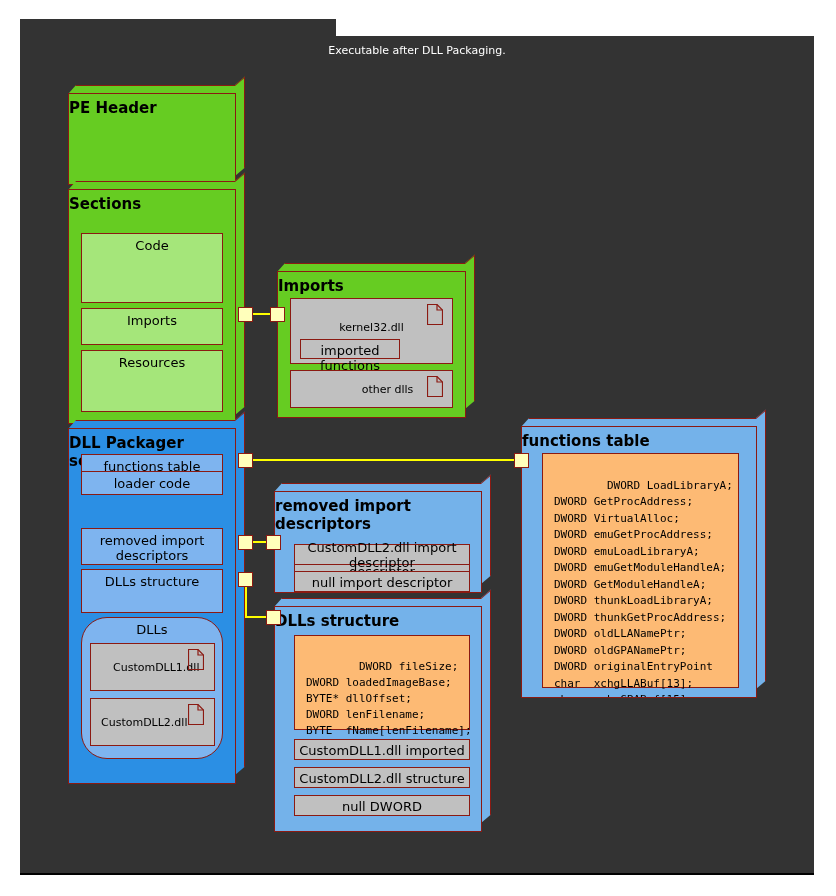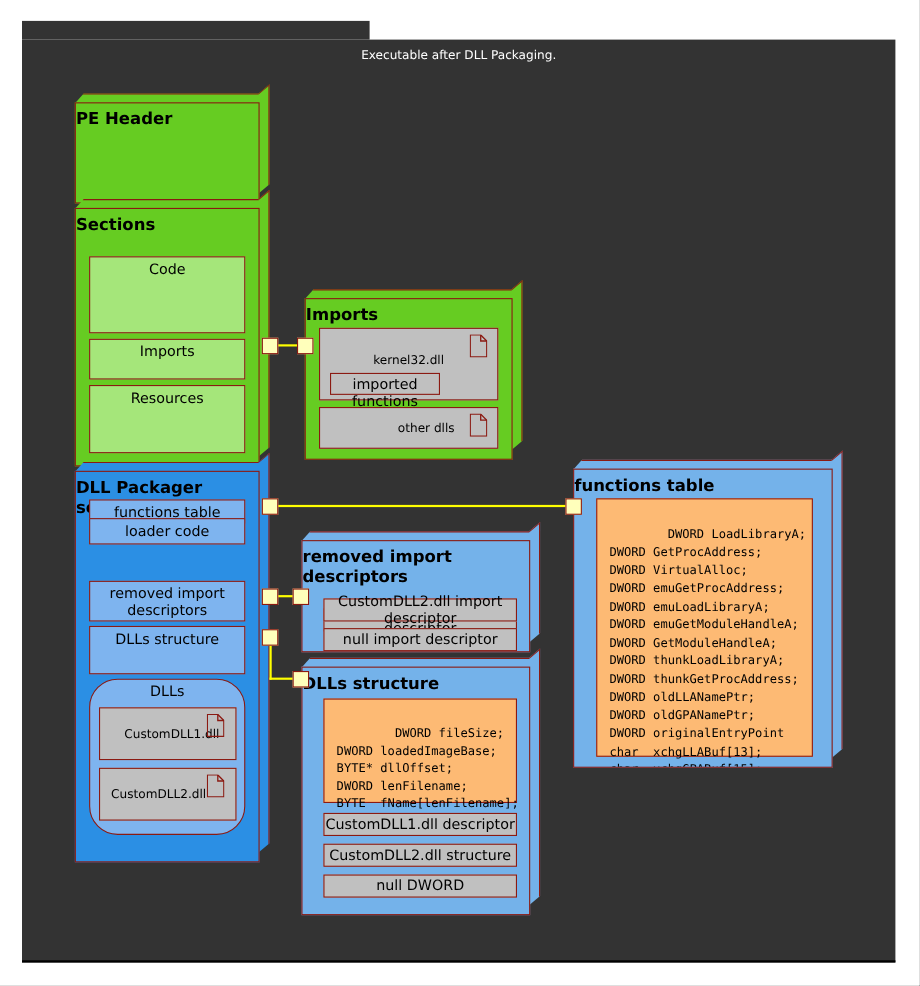--- a/index.html
+++ b/index.html
@@ -293,21 +293,21 @@
 
       <div class="code" style="left:19px; top:28px; width:176px; height:95px;">
         <span>DWORD fileSize;
 DWORD loadedImageBase;
 BYTE* dllOffset;
 DWORD lenFilename;
 BYTE  fName[lenFilename];</span>
       </div>
 
       <div class="rect gray mid" style="left:19px; top:132px; width:176px; height:21px;">
-        <div class="lbl">CustomDLL1.dll descriptor</div>
+        <div class="lbl">CustomDLL1.dll imported</div>
       </div>
       <div class="rect gray mid" style="left:19px; top:160px; width:176px; height:21px;">
         <div class="lbl">CustomDLL2.dll structure</div>
       </div>
       <div class="rect gray mid" style="left:19px; top:188px; width:176px; height:21px;">
         <div class="lbl">null DWORD</div>
       </div>
     </div>
   </div>
 

